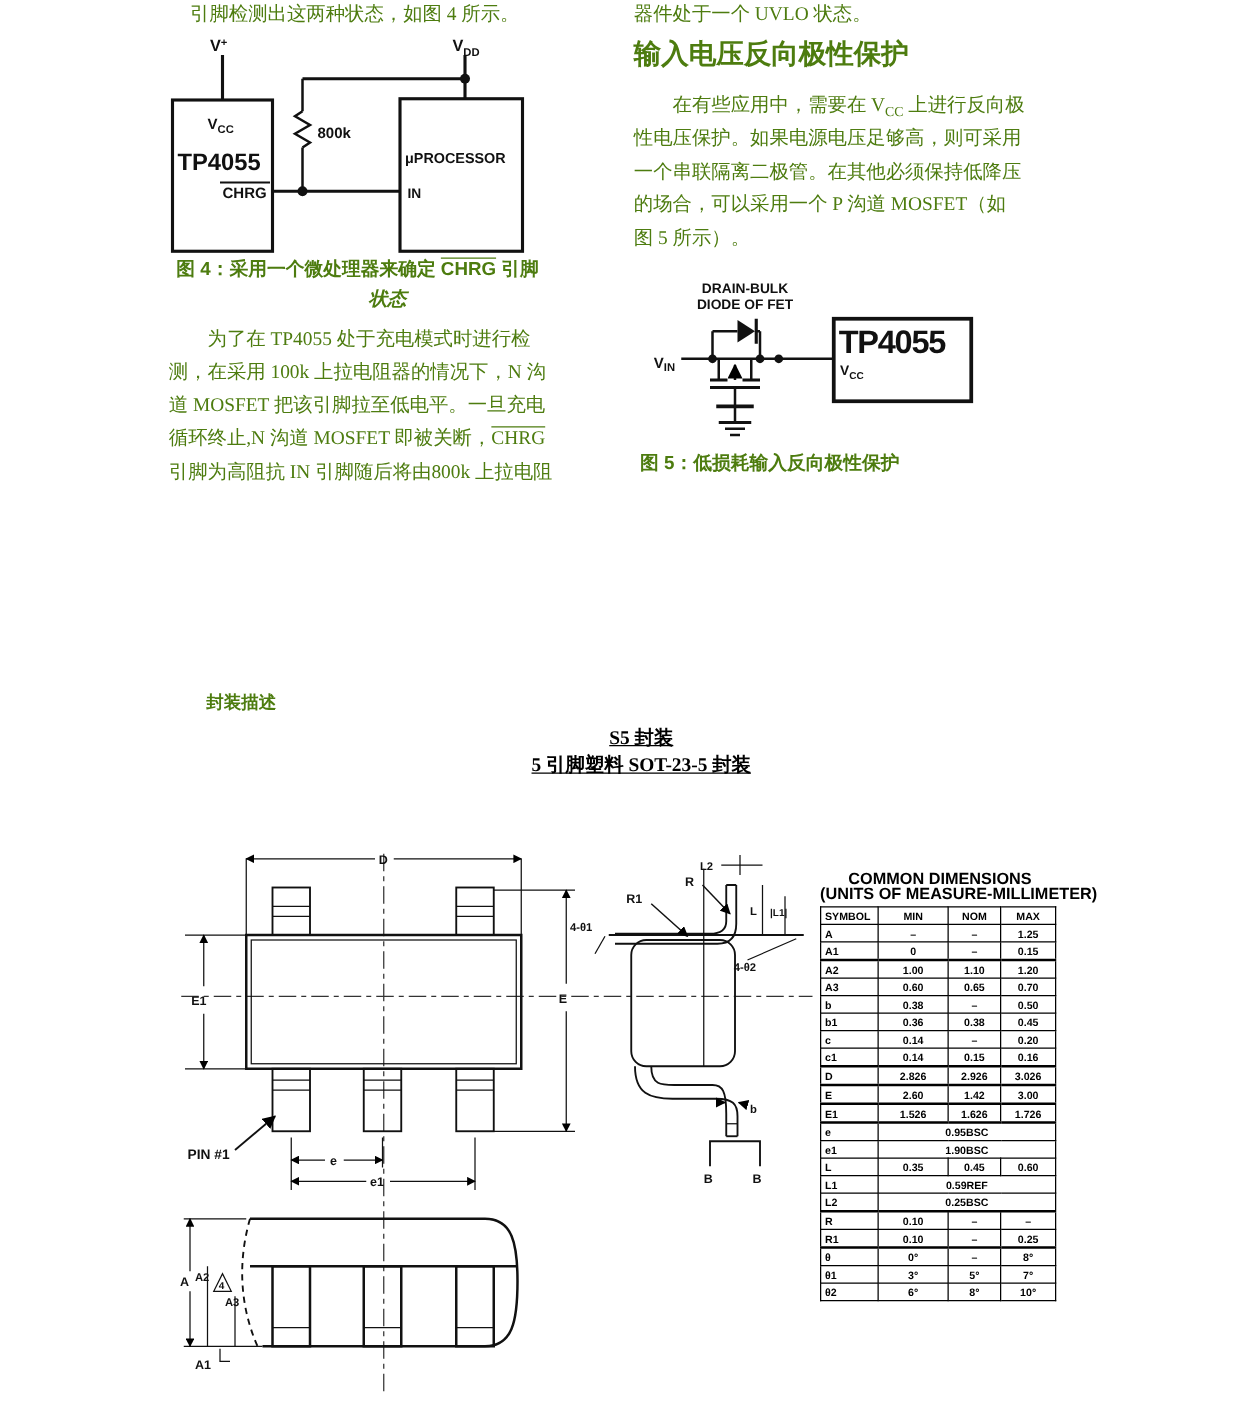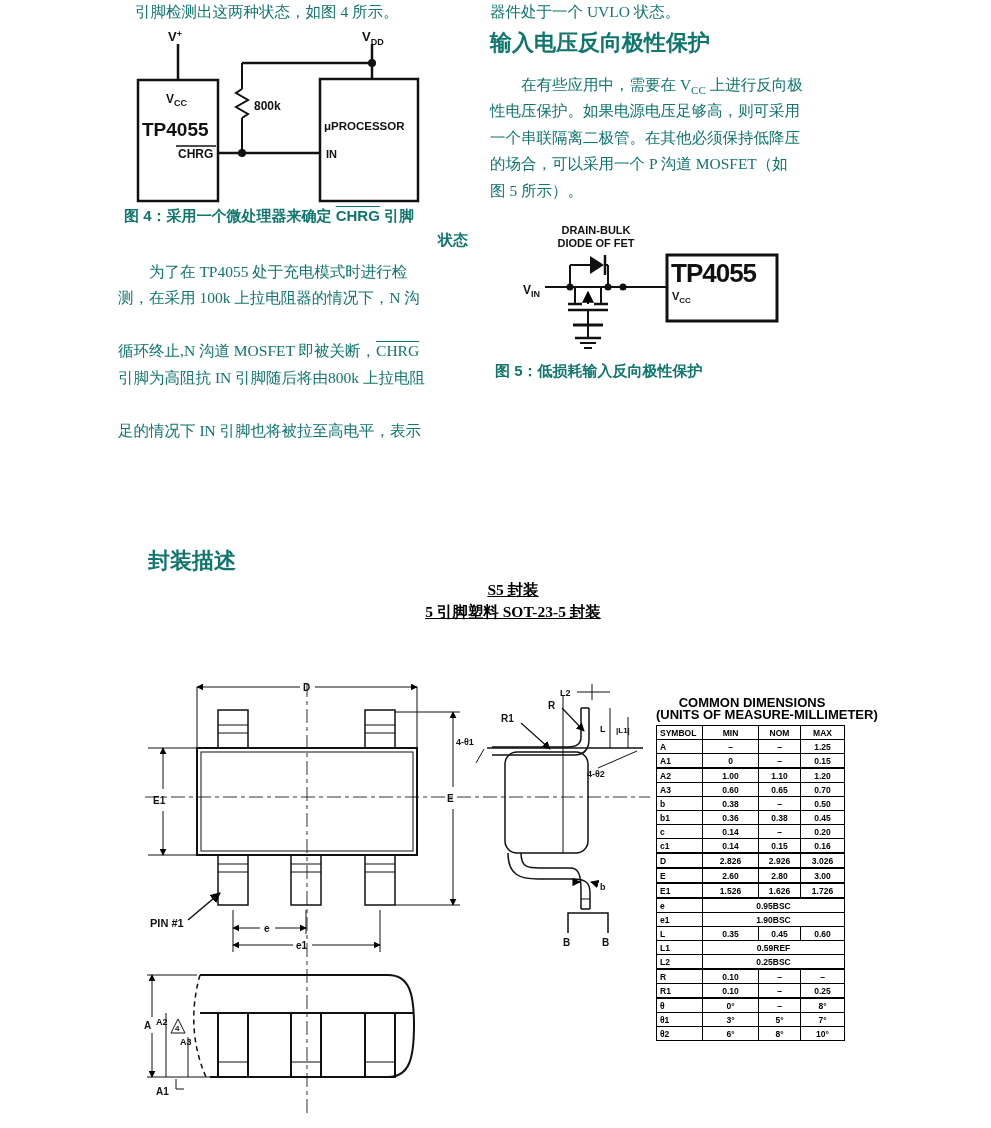--- a/index.html
+++ b/index.html
@@ -1,26 +1,26 @@
 <!DOCTYPE html>
 <html><head>
 <meta charset="utf-8">
 <style>
   html,body{margin:0;padding:0;background:#fff;}
   .page{position:relative;width:991px;height:1128px;background:#ffffff;color:#000;
         font-family:"Liberation Serif","DejaVu Serif",serif;overflow:hidden;}
-  .ln{position:absolute;font-size:15.5px;line-height:20px;white-space:nowrap;color:#0f766e;}
+  .ln{position:absolute;font-size:15.5px;line-height:20px;white-space:nowrap;color:#4d7c0f;margin-left:17px;}
   .col-l{left:118px;width:350px;}
   .col-r{left:490px;width:356px;}
   .indent{padding-left:31px;}
   .hd{font-family:"Liberation Sans","DejaVu Sans",sans-serif;font-weight:bold;}
   .cap{font-family:"Liberation Sans","DejaVu Sans",sans-serif;font-weight:bold;font-size:15px;}
   .ov{text-decoration:overline;}
   sub{font-size:11px;line-height:0;}
-  .ctr{text-align:right;}
+  .ctr{text-align:center;font-style:italic;}
   .pkg-title{position:absolute;left:363px;width:300px;text-align:center;font-weight:bold;font-size:15.5px;white-space:nowrap;text-decoration:underline;}
   svg{position:absolute;}
   svg text{font-family:"Liberation Sans","DejaVu Sans",sans-serif;font-weight:bold;fill:#111;}
   .tblwrap{position:absolute;left:656px;top:697px;width:192px;
            font-family:"Liberation Sans","DejaVu Sans",sans-serif;}
   .tbl-title{text-align:center;font-size:13px;font-weight:bold;line-height:12px;white-space:nowrap;}
   table.dims{border-collapse:collapse;margin-top:4px;width:188px;table-layout:fixed;}
   table.dims th,table.dims td{border:1px solid #000;font-size:8.5px;line-height:12px;height:13px;
       text-align:center;padding:0;font-weight:bold;overflow:hidden;}
   table.dims td.sym{text-align:left;padding-left:3px;}
@@ -66,23 +66,23 @@
     <text x="134" y="85" font-size="12">800k</text>
     <text x="204" y="105" font-size="11.5">μPROCESSOR</text>
     <text x="206" y="133" font-size="11">IN</text>
   </svg>
 
   <div class="ln cap" style="left:124px;top:206px"><span>图 4：采用一个微处理器来确定 </span><span class="ov">CHRG</span><span> 引脚</span></div>
   <div class="ln cap col-l ctr" style="top:230px">状态</div>
 
   <div class="ln col-l indent" style="top:262px">为了在 TP4055 处于充电模式时进行检</div>
   <div class="ln col-l" style="top:288px">测，在采用 100k 上拉电阻器的情况下，N 沟</div>
+  <div class="ln col-l" style="top:315px">道 MOSFET 把该引脚拉至低电平。一旦充电</div>
   <div class="ln col-l" style="top:341px"><span>循环终止,N 沟道 MOSFET 即被关断，</span><span class="ov">CHRG</span></div>
   <div class="ln col-l" style="top:368px">引脚为高阻抗 IN 引脚随后将由800k 上拉电阻</div>
-  <div class="ln col-l" style="top:421px">足的情况下 IN 引脚也将被拉至高电平，表示</div>
 
   <div class="ln col-r" style="top:2px">器件处于一个 UVLO 状态。</div>
   <div class="ln col-r hd" style="top:33px;font-size:22px">输入电压反向极性保护</div>
   <div class="ln col-r" style="top:101px">性电压保护。如果电源电压足够高，则可采用</div>
   <div class="ln col-r indent" style="top:75px"><span>在有些应用中，需要在 V</span><sub>CC</sub><span> 上进行反向极</span></div>
   <div class="ln col-r" style="top:154px">的场合，可以采用一个 P 沟道 MOSFET（如</div>
   <div class="ln col-r" style="top:128px">一个串联隔离二极管。在其他必须保持低降压</div>
   <div class="ln col-r" style="top:181px">图 5 所示）。</div>
 
   <svg style="left:493px;top:222px" width="300" height="140" viewBox="0 0 300 140">
@@ -124,21 +124,21 @@
       <circle cx="130" cy="65" r="3.5"></circle>
     </g>
     <rect x="174" y="33" width="110" height="66" stroke="#111" stroke-width="3" fill="none"></rect>
     <text x="30" y="72" font-size="12"><tspan>V</tspan><tspan dy="3" font-size="9">IN</tspan></text>
     <text x="178" y="60" font-size="26" font-weight="normal" letter-spacing="-1">TP4055</text>
     <text x="179" y="78" font-size="11"><tspan>V</tspan><tspan dy="3" font-size="8">CC</tspan></text>
   </svg>
 
   <div class="ln cap" style="left:495px;top:361px">图 5：低损耗输入反向极性保护</div>
 
-  <div class="ln hd" style="left:148px;top:551px;font-size:22px">封装描述</div>
+  <div class="ln hd" style="left:148px;top:551px;font-size:14px">封装描述</div>
   <div class="pkg-title" style="top:580px">S5 封装</div>
   <div class="pkg-title" style="top:602px">5 引脚塑料 SOT-23-5 封装</div>
 
   <svg style="left:140px;top:675px" width="514" height="450" viewBox="0 0 514 450">
     <defs>
       <marker id="pka" viewBox="0 0 10 10" refX="9" refY="5" markerWidth="7" markerHeight="7" orient="auto-start-reverse">
           <path d="M0,0L10,5L0,10z"></path>
         </marker>
     </defs>
 
@@ -347,21 +347,21 @@
           </tr>
           <tr class="thick">
             <td class="sym">D</td>
             <td>2.826</td>
             <td>2.926</td>
             <td>3.026</td>
           </tr>
           <tr class="thick">
             <td class="sym">E</td>
             <td>2.60</td>
-            <td>2.80</td>
+            <td>1.42</td>
             <td>3.00</td>
           </tr>
           <tr class="thick">
             <td class="sym">E1</td>
             <td>1.526</td>
             <td>1.626</td>
             <td>1.726</td>
           </tr>
           <tr>
             <td class="sym">e</td>

